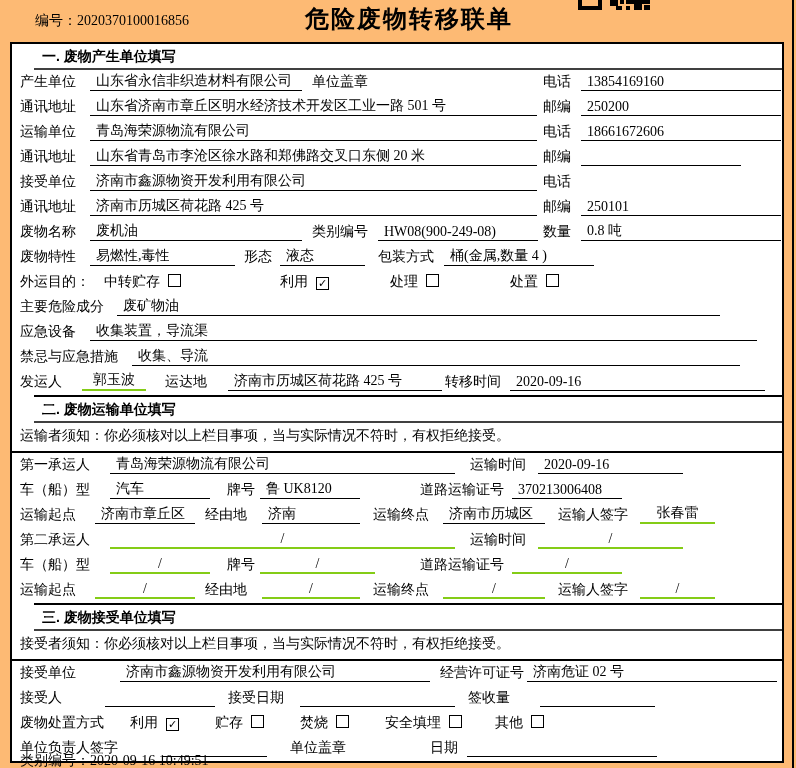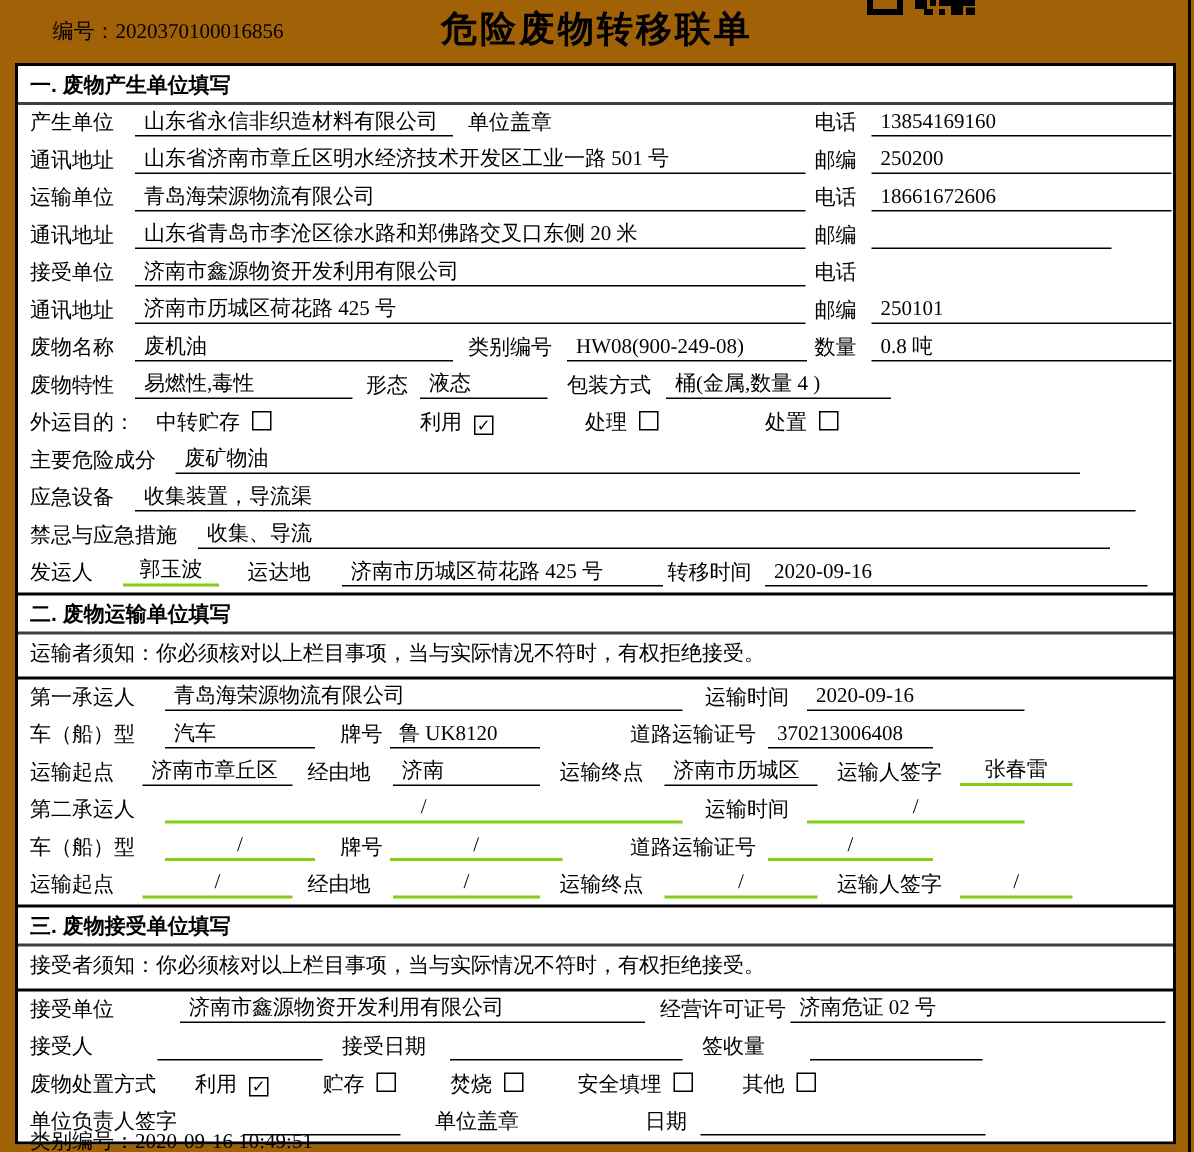--- a/index.html
+++ b/index.html
@@ -1,18 +1,18 @@
 <!DOCTYPE html>
 <html><head>
 <meta charset="utf-8">
 <style>
   html,body{margin:0;padding:0;background:#fff;}
-  .page{position:relative;width:796px;height:768px;background:#a16207;color:#000;
+  .page{position:relative;width:796px;height:768px;background:#fdba74;color:#000;
         font-family:"Liberation Serif","DejaVu Serif",serif;font-size:14px;overflow:hidden;}
-  .hei{font-family:"Liberation Sans","DejaVu Sans",sans-serif;font-weight:bold;}
+  .hei{font-family:"Liberation Sans","DejaVu Sans",sans-serif;font-weight:bold;margin-left:22px;}
   .doc-number{position:absolute;left:35px;top:12px;white-space:nowrap;}
   .title{position:absolute;left:0;right:0;top:3px;text-align:center;font-size:24px;letter-spacing:2px;}
   .qr{position:absolute;left:578px;top:0;}
   .page-edge{position:absolute;left:792px;top:0;width:2px;height:768px;background:#000;}
   .form-table{position:absolute;left:10px;top:42px;width:774px;border:2px solid #000;box-sizing:border-box;background:#fff;}
   .sec-h{height:24px;line-height:24px;padding-left:8px;font-size:14px;border-bottom:2px solid #404040;box-sizing:content-box;}
   .sec-h.mid{border-top:2px solid #000;}
   .row{position:relative;height:25px;}
   .row.notice{height:28px;border-bottom:2px solid #000;}
   .a{position:absolute;bottom:4px;white-space:nowrap;}

